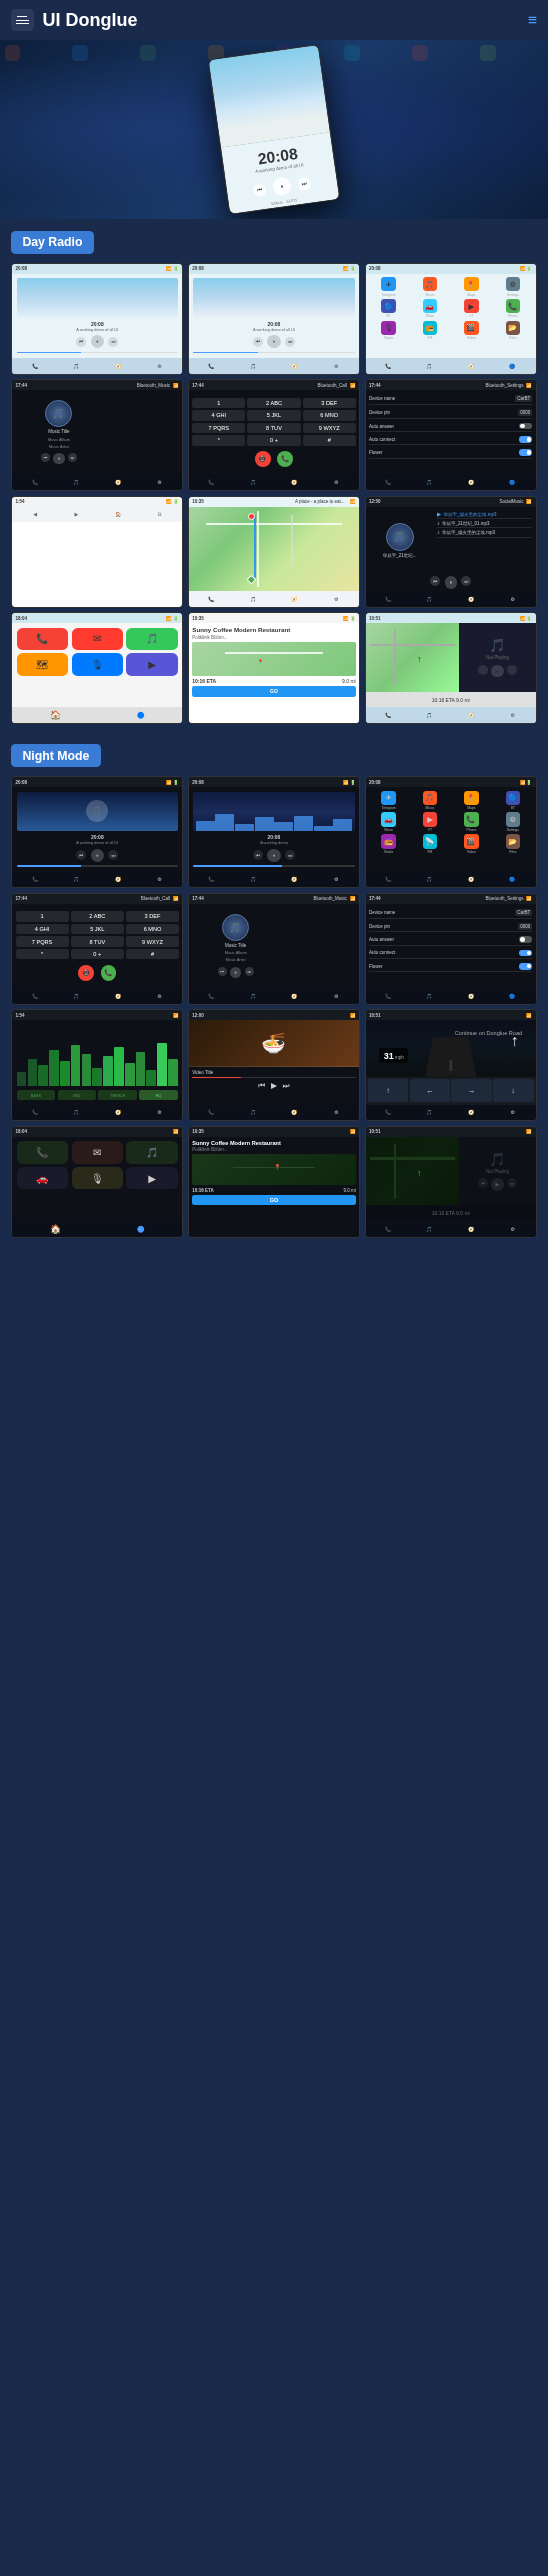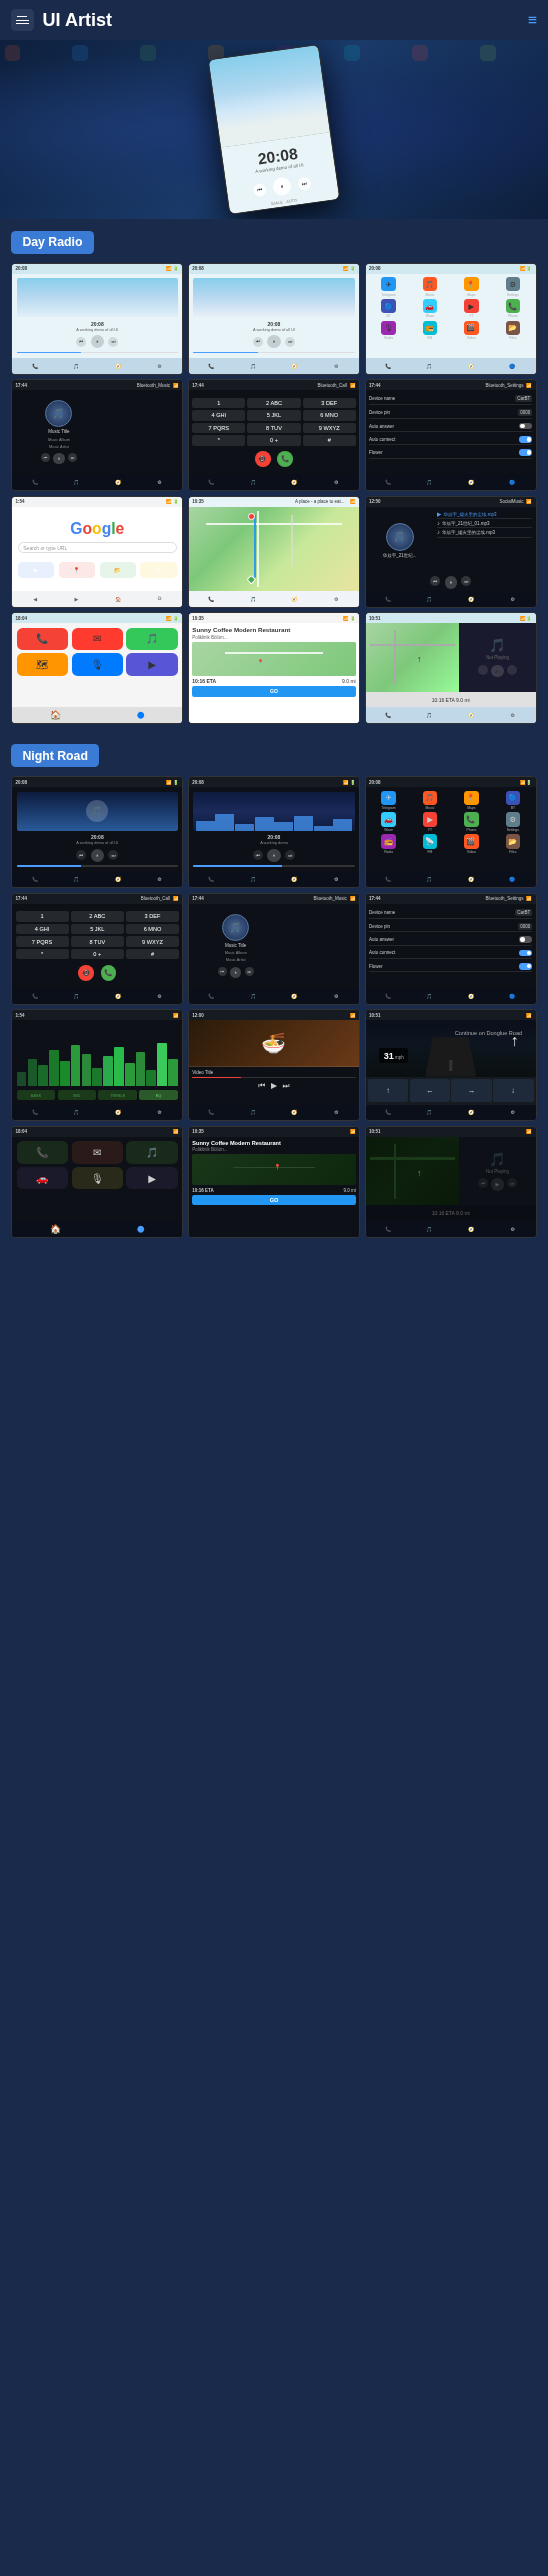--- a/index.html
+++ b/index.html
@@ -290,21 +290,21 @@
 </head>
 <body>
 
 <div class="header">
   <div class="header-left">
     <div class="menu-icon">
       <span></span>
       <span></span>
       <span></span>
     </div>
-    <h1 class="header-title">UI Artist</h1>
+    <h1 class="header-title">UI Donglue</h1>
   </div>
   <div style="font-size:15.7px;color:#4a9eff;">≡</div>
 </div>
 
 <div class="hero">
   <div class="hero-bg"></div>
 
   <div style="position:absolute;inset:0;opacity:0.15;display:grid;grid-template-columns:repeat(8,1fr);gap:4.5px;padding:4.5px;">
     <div style="background:#FF5722;border-radius:4.5px;width:15.7px;height:15.7px;"></div>
     <div style="background:#2196F3;border-radius:4.5px;width:15.7px;height:15.7px;"></div>
@@ -569,34 +569,20 @@
         </div>
       </div>
     </div>
 
     <div class="screenshot-item">
       <div class="car-screen landscape-screen" style="background:#fff;">
         <div class="car-top-bar" style="background:#f1f3f4;color:#333;">
           <span class="time" style="color:#333;">1:54</span>
           <span class="icons" style="color:#333;">📶 🔋</span>
         </div>
-        <div class="google-screen">
-          <div class="google-logo">
-            <span class="g-blue">G</span><span class="g-red">o</span><span class="g-yellow">o</span><span class="g-blue">g</span><span class="g-green">l</span><span class="g-red">e</span>
-          </div>
-          <div class="google-search-bar">
-            <span>Search or type URL</span>
-          </div>
-          <div style="display:grid;grid-template-columns:repeat(4,1fr);gap:4.5px;width:100%;margin-top:4.5px;">
-            <div style="background:#e8f0fe;border-radius:4.5px;height:15.7px;display:flex;align-items:center;justify-content:center;font-size:5.6px;">▶</div>
-            <div style="background:#fce8e6;border-radius:4.5px;height:15.7px;display:flex;align-items:center;justify-content:center;font-size:5.6px;">📍</div>
-            <div style="background:#e6f4ea;border-radius:4.5px;height:15.7px;display:flex;align-items:center;justify-content:center;font-size:5.6px;">📂</div>
-            <div style="background:#fff8e1;border-radius:4.5px;height:15.7px;display:flex;align-items:center;justify-content:center;font-size:5.6px;">✉</div>
-          </div>
-        </div>
         <div class="car-bottom-bar" style="background:#f1f3f4;">
           <div class="nav-icon" style="color:#666;">◀</div>
           <div class="nav-icon" style="color:#666;">▶</div>
           <div class="nav-icon" style="color:#666;">🏠</div>
           <div class="nav-icon" style="color:#666;">⧉</div>
         </div>
       </div>
     </div>
 
     <div class="screenshot-item">
@@ -752,21 +738,21 @@
           <div class="nav-icon day">🧭</div>
           <div class="nav-icon day">⚙</div>
         </div>
       </div>
     </div>
 
   </div>
 
   
   <div class="section-divider"></div>
-  <div class="mode-badge">Night Road</div>
+  <div class="mode-badge">Night Mode</div>
 
   <div class="screenshot-grid">
 
     <div class="screenshot-item">
       <div class="car-screen night landscape-screen">
         <div class="car-top-bar night">
           <span class="time">20:08</span>
           <span class="icons">📶 🔋</span>
         </div>
         <div class="car-main">

